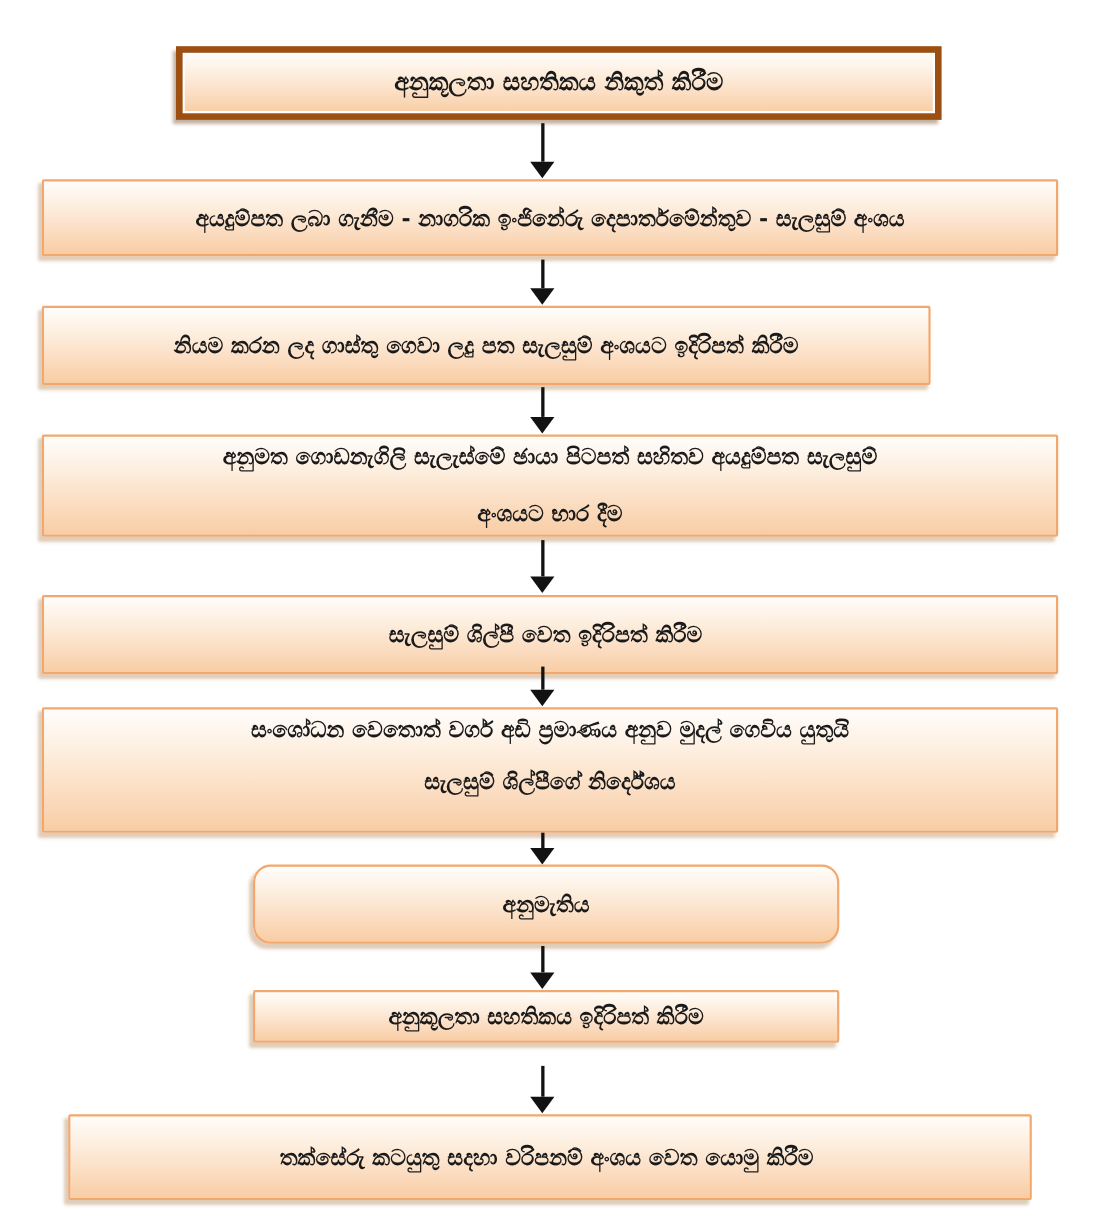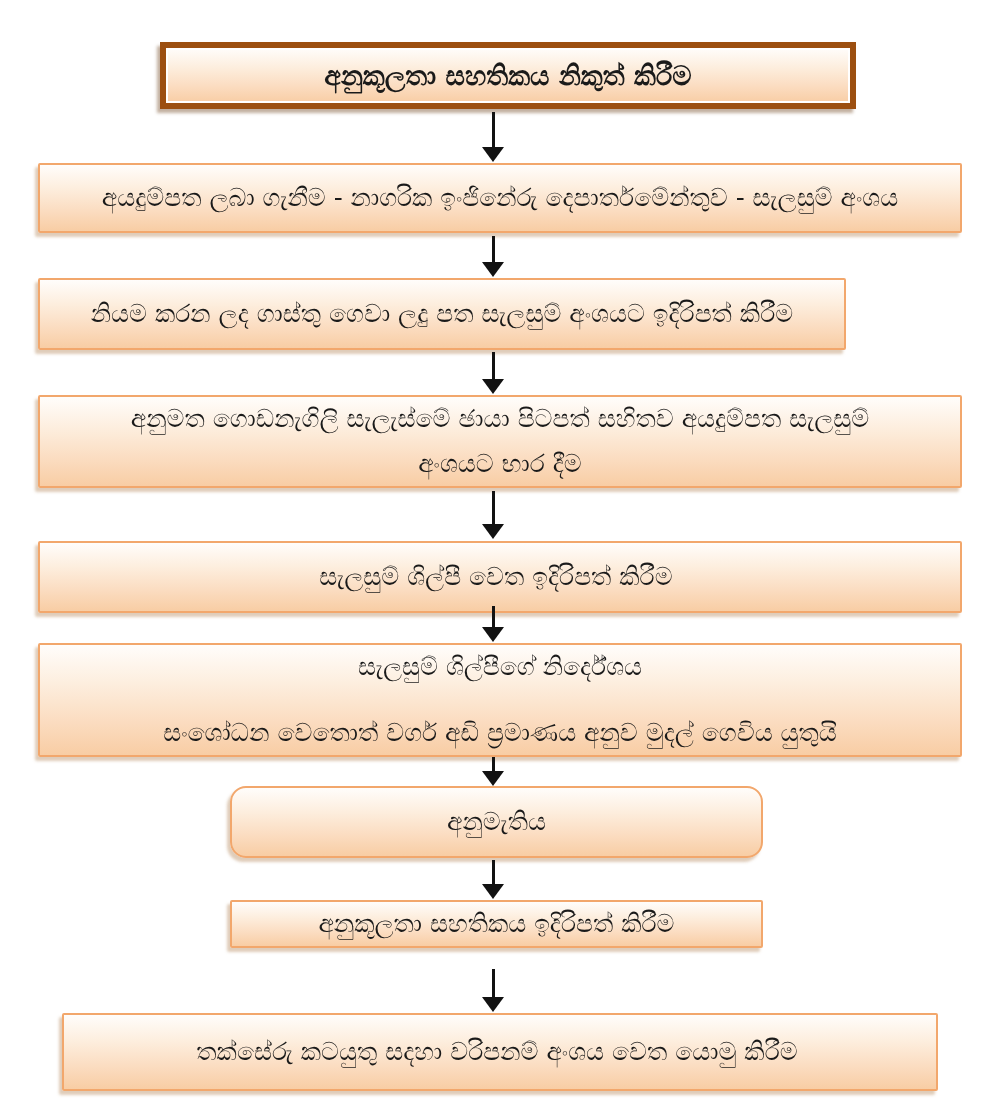--- a/index.html
+++ b/index.html
@@ -16,29 +16,30 @@
     display:flex;
     flex-direction:column;
     align-items:center;
     justify-content:center;
     text-align:center;
     background:linear-gradient(180deg,#fffdfb 0%,#fdeede 35%,#fbdcc0 70%,#f8cda4 100%);
     border:2px solid #f2a76c;
     border-radius:2px;
     box-shadow:-3px 4px 3px rgba(170,120,70,0.38);
     color:#1a1a1a;
-    font-size:25px;
+    font-size:20px;
     line-height:1.45;
     padding:4px 18px;
+    font-weight:bold;
   }
   .box .box-label{display:block;}
   .title-box{
     border:6px solid #9c4f10;
     box-shadow:inset 0 0 0 2px #ffffff, -3px 4px 3px rgba(120,80,45,0.45);
-    font-size:27px;
+    font-size:22px;
     font-weight:600;
     border-radius:0;
   }
   .two-line{justify-content:space-between;}
   .gap-lines .line1{margin-bottom:26px;}
   .arrow{
     position:absolute;
     width:24px;
     display:flex;
     flex-direction:column;
@@ -101,22 +102,22 @@
   <div class="box" style="left:38px;top:541px;width:924px;height:72px;padding-left:10px;">
     <span class="box-label">සැලසුම් ශිල්පී වෙත ඉදිරිපත් කිරීම</span>
   </div>
 
   <div class="arrow" style="left:481px;top:606px;height:36px;">
     <div class="stem"></div>
     <div class="head"></div>
   </div>
 
   <div class="box two-line gap-lines" style="left:38px;top:643px;width:924px;height:114px;">
+    <span class="box-label line2">සංශෝධන වෙතොත් වර්ග අඩි ප්‍රමාණය අනුව මුදල් ගෙවිය යුතුයි</span>
     <span class="box-label line1">සැලසුම් ශිල්පීගේ නිර්දේශය</span>
-    <span class="box-label line2">සංශෝධන වෙතොත් වර්ග අඩි ප්‍රමාණය අනුව මුදල් ගෙවිය යුතුයි</span>
   </div>
 
   <div class="arrow" style="left:481px;top:757px;height:29px;">
     <div class="stem"></div>
     <div class="head"></div>
   </div>
 
   <div class="box" style="left:230px;top:786px;width:533px;height:72px;border-radius:16px;">
     <span class="box-label">අනුමැතිය</span>
   </div>

